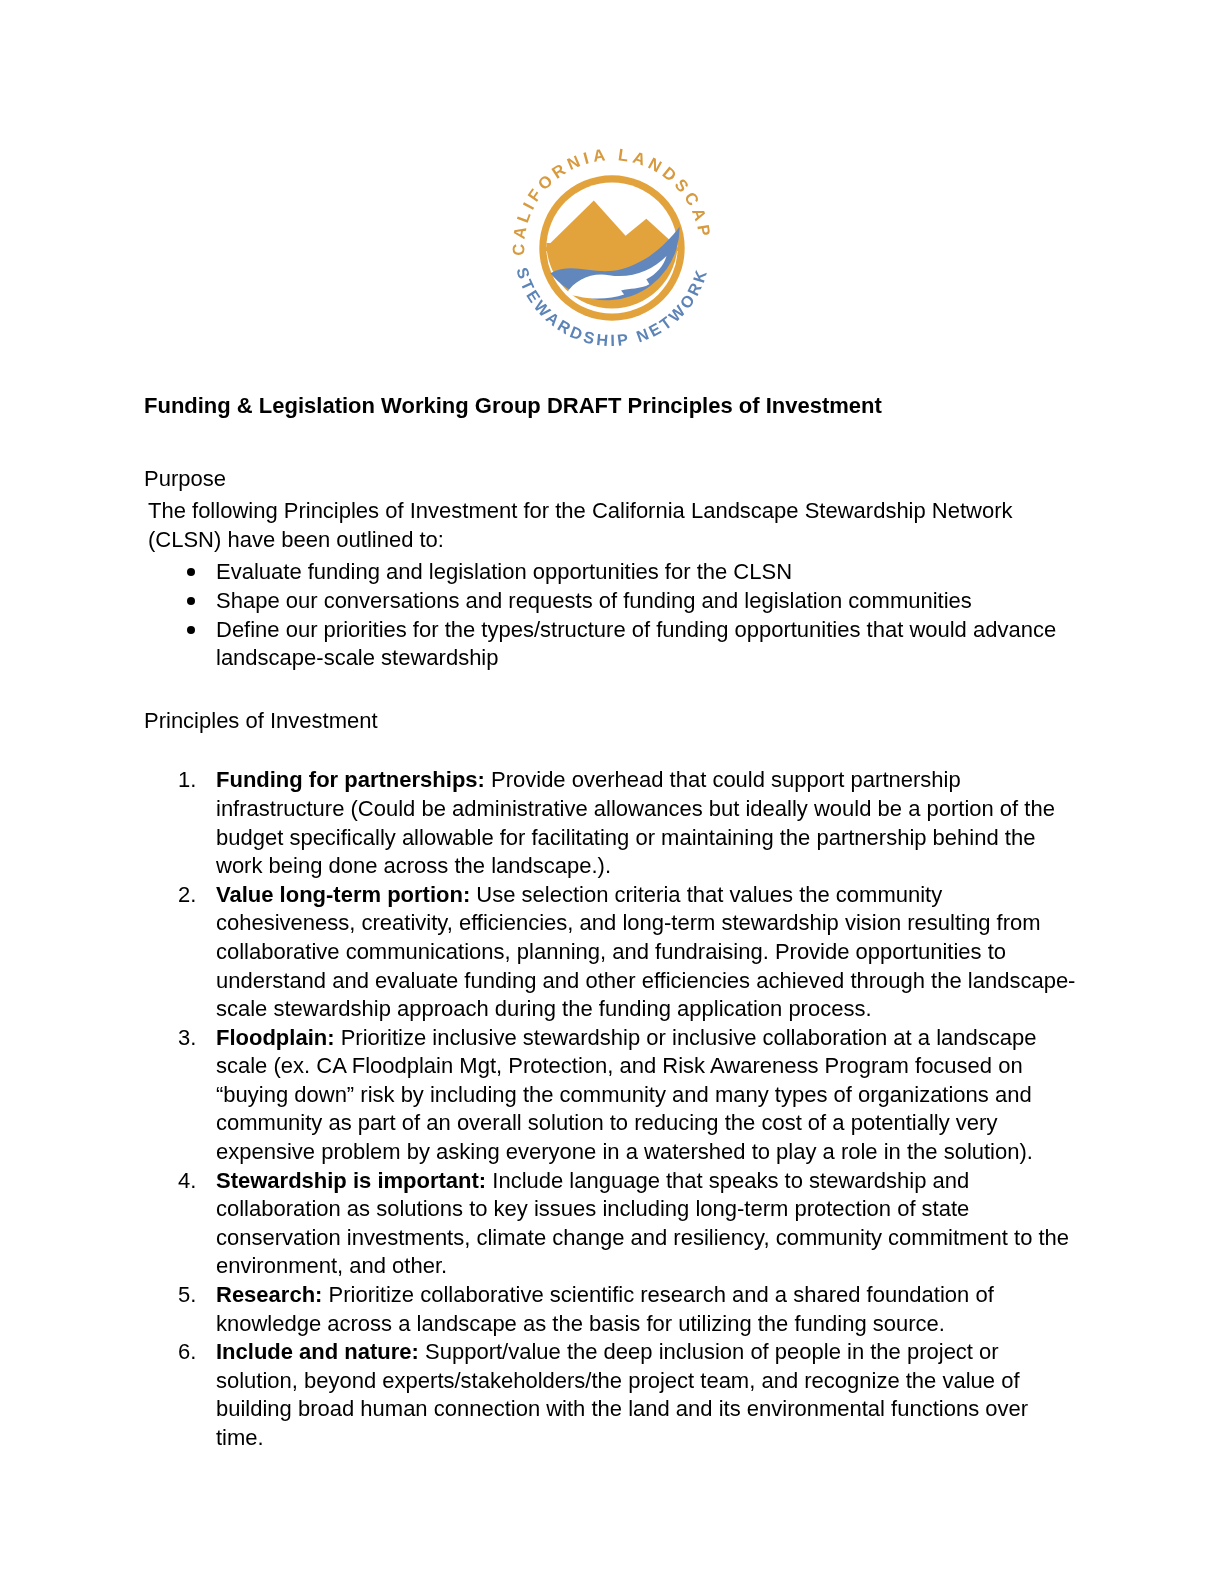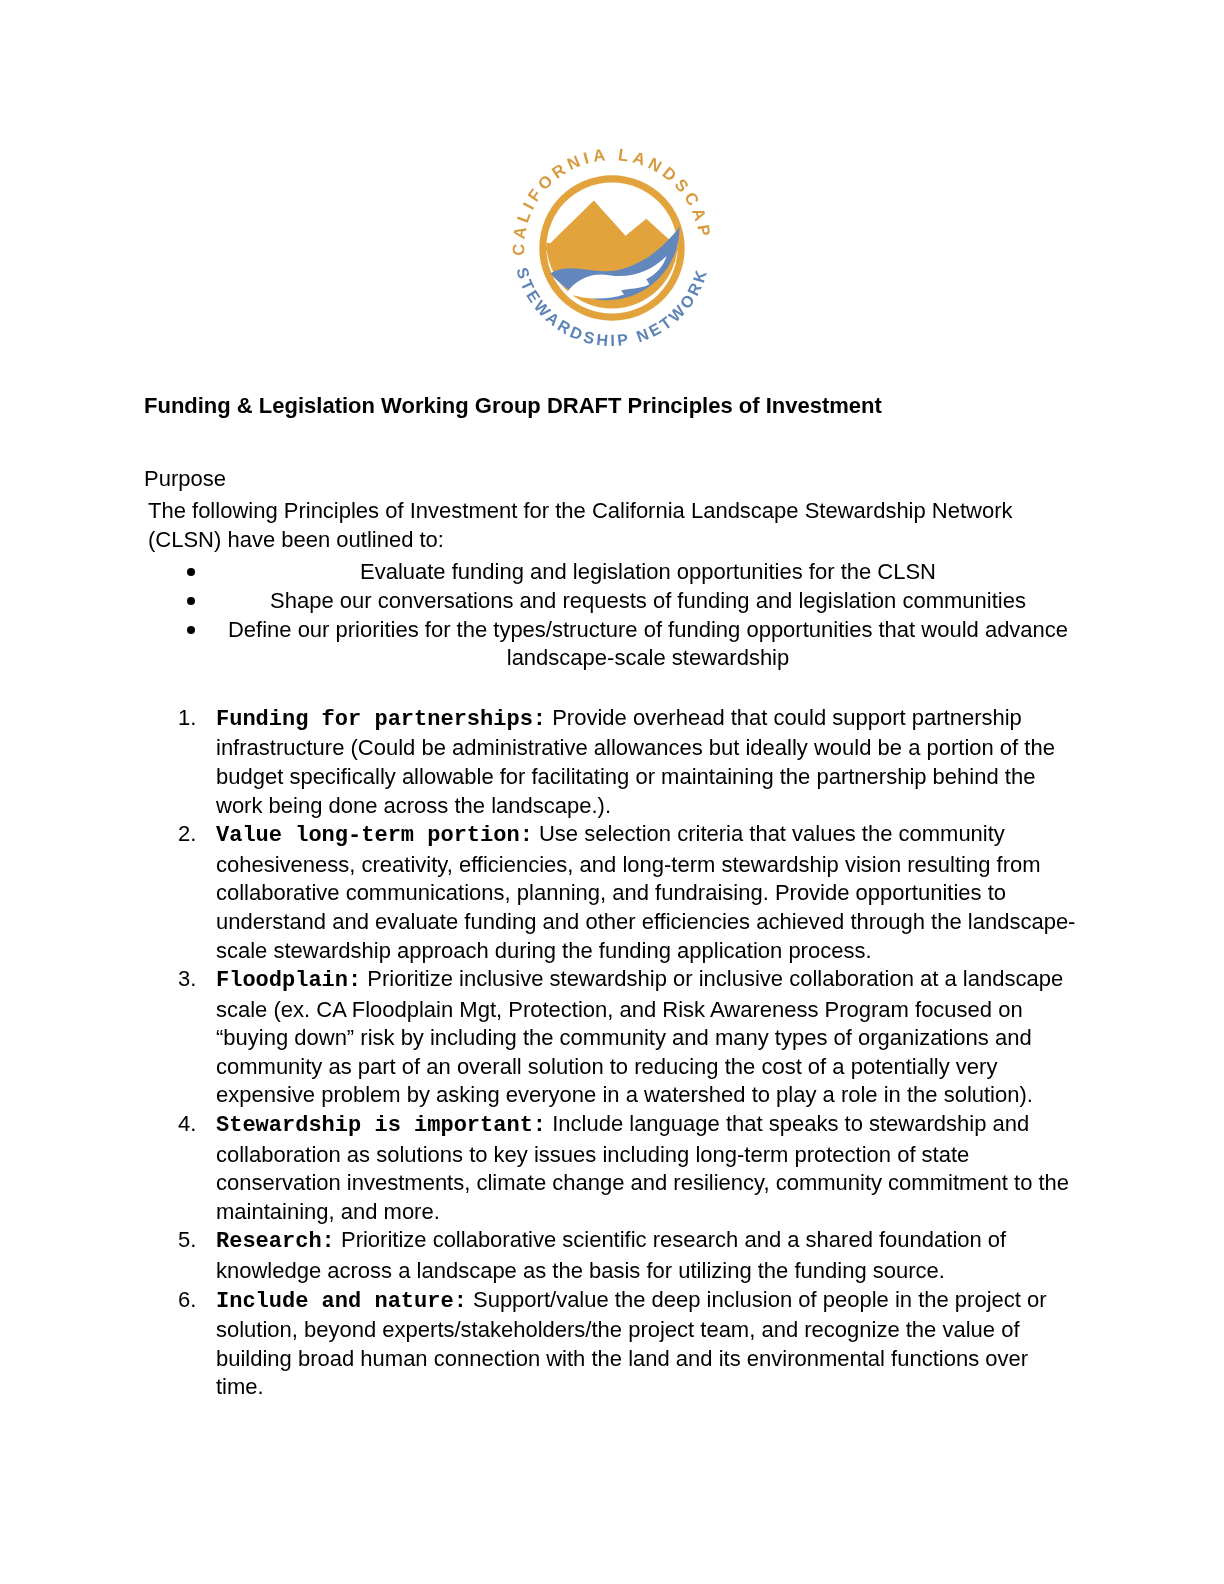--- a/index.html
+++ b/index.html
@@ -31,21 +31,20 @@
   .section-heading {
     font-size: 22px;
     font-weight: normal;
     margin: 0;
   }
   .intro { margin: 4px; }
   ul.bullet-list {
     list-style: none;
     margin: 0;
     padding: 0;
-    text-align: center;
   }
   ul.bullet-list li {
     position: relative;
     padding-left: 72px;
   }
   ul.bullet-list .dot {
     position: absolute;
     left: 43px;
     top: 10px;
     width: 8px;
@@ -61,21 +60,21 @@
   }
   ol.principles-list li {
     position: relative;
     padding-left: 72px;
   }
   ol.principles-list .num {
     position: absolute;
     left: 34px;
     top: 0;
   }
-  .plabel { font-weight: bold; font-family: Liberation Mono, monospace; }
+  .plabel { font-weight: bold; }
 </style>
 </head>
 <body>
 
 <div class="page">
 
   <div class="logo-wrap">
     <svg width="212" height="212" viewBox="0 0 210 210">
 
       <defs>
@@ -118,41 +117,42 @@
     <li>
       <span class="dot"></span>
       <span>Shape our conversations and requests of funding and legislation communities</span>
     </li>
     <li>
       <span class="dot"></span>
       <span>Define our priorities for the types/structure of funding opportunities that would advance landscape-scale stewardship</span>
     </li>
   </ul>
 
+  <h2 class="section-heading principles-heading">Principles of Investment</h2>
 
   <ol class="principles-list">
     <li>
       <span class="num">1.</span>
       <span class="plabel">Funding for partnerships:</span>
       <span>Provide overhead that could support partnership infrastructure (Could be administrative allowances but ideally would be a portion of the budget specifically allowable for facilitating or maintaining the partnership behind the work being done across the landscape.).</span>
     </li>
     <li>
       <span class="num">2.</span>
       <span class="plabel">Value long-term portion:</span>
       <span>Use selection criteria that values the community cohesiveness, creativity, efficiencies, and long-term stewardship vision resulting from collaborative communications, planning, and fundraising. Provide opportunities to understand and evaluate funding and other efficiencies achieved through the landscape-scale stewardship approach during the funding application process.</span>
     </li>
     <li>
       <span class="num">3.</span>
       <span class="plabel">Floodplain:</span>
       <span>Prioritize inclusive stewardship or inclusive collaboration at a landscape scale (ex. CA Floodplain Mgt, Protection, and Risk Awareness Program focused on “buying down” risk by including the community and many types of organizations and community as part of an overall solution to reducing the cost of a potentially very expensive problem by asking everyone in a watershed to play a role in the solution).</span>
     </li>
     <li>
       <span class="num">4.</span>
       <span class="plabel">Stewardship is important:</span>
-      <span>Include language that speaks to stewardship and collaboration as solutions to key issues including long-term protection of state conservation investments, climate change and resiliency, community commitment to the maintaining, and more.</span>
+      <span>Include language that speaks to stewardship and collaboration as solutions to key issues including long-term protection of state conservation investments, climate change and resiliency, community commitment to the environment, and other.</span>
     </li>
     <li>
       <span class="num">5.</span>
       <span class="plabel">Research:</span>
       <span>Prioritize collaborative scientific research and a shared foundation of knowledge across a landscape as the basis for utilizing the funding source.</span>
     </li>
     <li>
       <span class="num">6.</span>
       <span class="plabel">Include and nature:</span>
       <span>Support/value the deep inclusion of people in the project or solution, beyond experts/stakeholders/the project team, and recognize the value of building broad human connection with the land and its environmental functions over time.</span>

